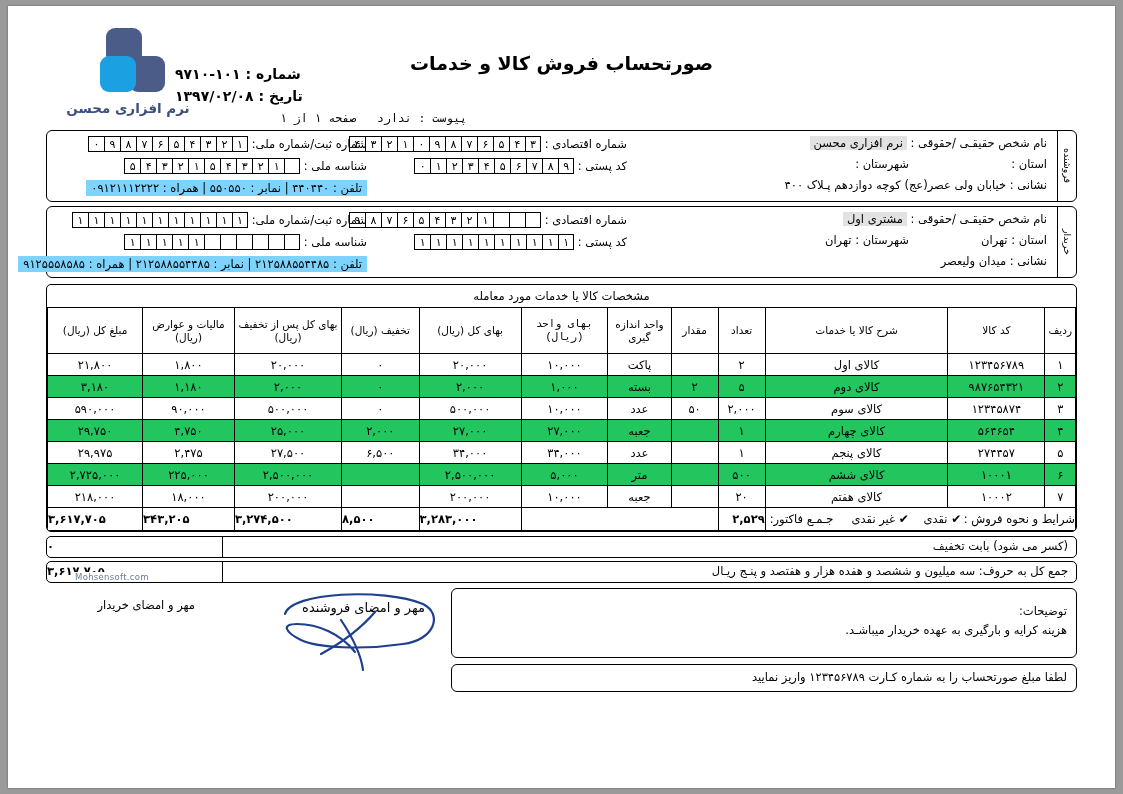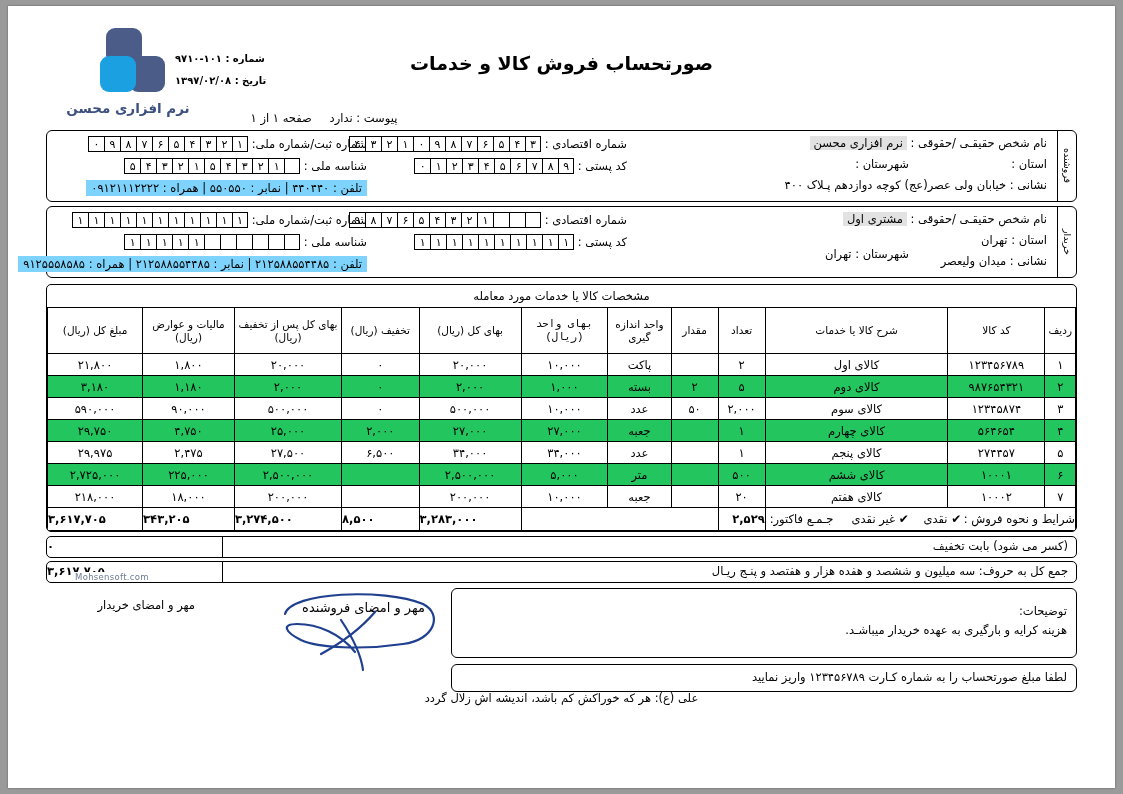--- a/index.html
+++ b/index.html
@@ -12,32 +12,32 @@
   }
   .page {
     position:absolute; left:8px; top:6px;
     width:1107px; height:782px;
     background:#ffffff;
     box-shadow:0 0 2px rgba(0,0,0,.4);
   }
 
   
   .hdr-num {
-    position:absolute; right:660px; top:42px; width:280px;
-    text-align:left; font-size:10px; font-weight:bold; color:#000;
+    position:absolute; right:660px; top:57px; width:280px;
+    text-align:left; font-size:14px; font-weight:bold; color:#000;
     line-height:22px; direction:rtl;
   }
   .hdr-num div { white-space:nowrap; }
   .title {
     position:absolute; left:0; right:0; top:46px;
     text-align:center; font-size:19px; font-weight:bold; letter-spacing:.3px;
   }
   .subline {
     position:absolute; right:648px; top:105px; width:300px;
-    font-size:11.5px; direction:rtl; text-align:center; white-space:nowrap;
+    font-size:11.5px; direction:rtl; text-align:right; white-space:nowrap;font-family:Liberation Mono, monospace;
   }
   .subline span { margin-left:14px; }
 
   
   .logo { position:absolute; left:55px; top:22px; width:130px; height:92px; }
   .logo-mark { position:relative; width:90px; height:70px; margin:0 auto; }
   .sq { position:absolute; border-radius:9px; }
   .sq.a { width:36px; height:36px; left:23px; top:0;   background:#4a5c87; }
   .sq.b { width:36px; height:36px; left:46px; top:28px; background:#4a5c87; }
   .sq.c { width:36px; height:36px; left:17px; top:28px; background:#1ba0e2; }
@@ -274,21 +274,21 @@
     </div>
     <div class="party-body">
       <div class="fld" style="right:10px; top:5px;">
         <span>نام شخص حقیقـی /حقوقی :</span>
         <span class="hl">مشتری اول</span>
       </div>
       <div class="fld" style="right:10px; top:26px;">
         <span>استان :</span>
         <span>تهران</span>
       </div>
-      <div class="fld" style="right:148px; top:40px;">
+      <div class="fld" style="right:148px; top:26px;">
         <span>شهرستان :</span>
         <span>تهران</span>
       </div>
       <div class="fld" style="right:10px; top:47px;">
         <span>نشانی :</span>
         <span>میدان ولیعصر</span>
       </div>
 
       <div class="fld" style="right:430px; top:5px;">
         <span>شماره اقتصادی :</span>
@@ -514,21 +514,20 @@
 
   <div class="notes">
     <div>توضیحات:</div>
     <div>هزینه کرایه و بارگیری به عهده خریدار میباشـد.</div>
   </div>
 
   <div class="pay">
     <div>لطفا مبلغ صورتحساب را به شماره کـارت ۱۲۳۴۵۶۷۸۹ واریز نمایید</div>
   </div>
 
-  <div class="motto">علی (ع): هر که خوراکش کم باشد، اندیشه اش زلال گردد</div>
 
   <div class="sig-seller">مهر و امضای فروشنده</div>
   <div class="sig-buyer">مهر و امضای خریدار</div>
 
   <svg class="scribble" width="190" height="90" viewBox="0 0 190 90">
     <path d="M22 32 C28 10, 120 6, 160 22 C180 32, 172 58, 140 62 C100 68, 55 66, 38 58 C22 50, 18 42, 34 42 C55 42, 78 52, 92 70" fill="none" stroke="#1f3f8f" stroke-width="2.2" stroke-linecap="round"></path>
     <path d="M58 72 C80 60, 100 44, 112 30" fill="none" stroke="#1f3f8f" stroke-width="2.2" stroke-linecap="round"></path>
     <path d="M78 38 C90 56, 98 72, 100 88" fill="none" stroke="#1f3f8f" stroke-width="2.2" stroke-linecap="round"></path>
   </svg>
 

